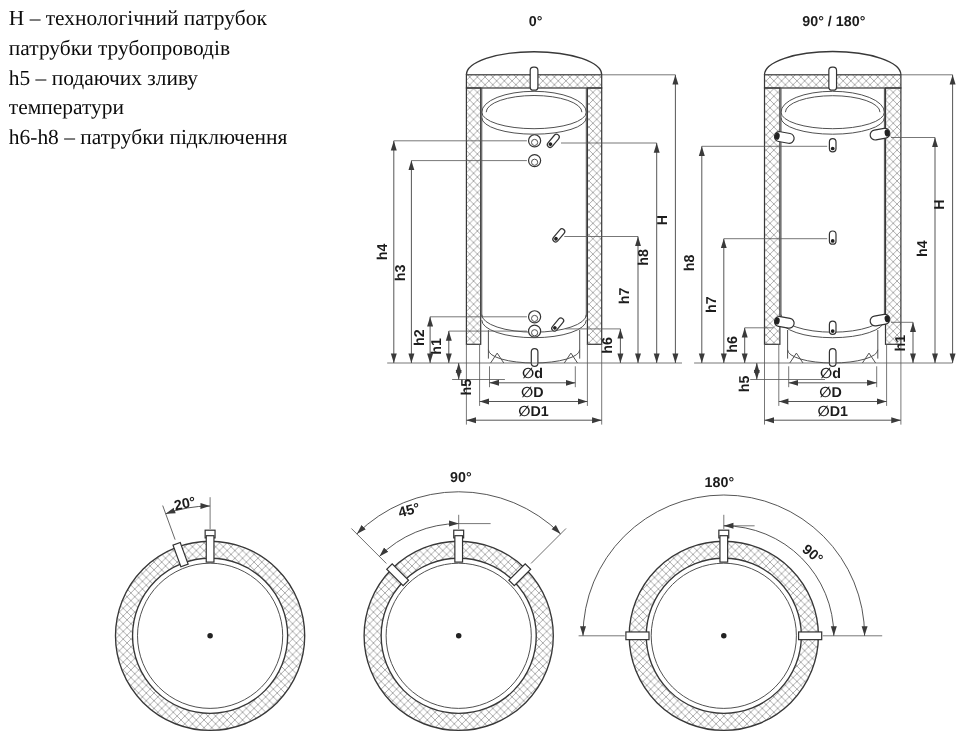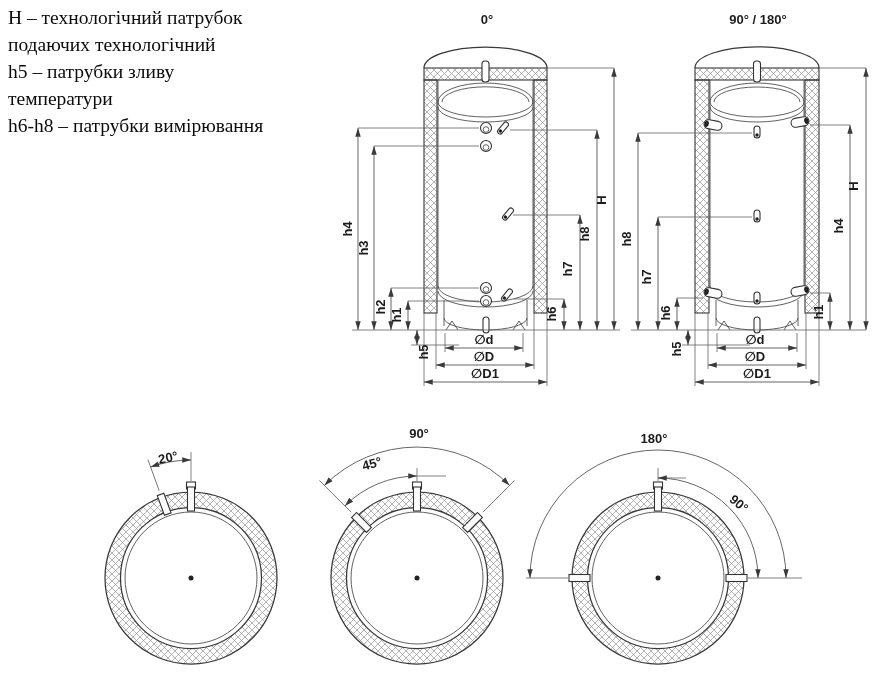--- a/index.html
+++ b/index.html
@@ -20,24 +20,24 @@
   .noz{stroke:#333;stroke-width:1.1;fill:#fff;}
   .dk{fill:#222;stroke:none;}
 </style>
 </head>
 <body>
 
 <div id="stage">
 
   <div id="legend">
     <div>Н – технологічний патрубок</div>
-    <div>подаючих технологічний</div>
-    <div>h5 – патрубки зливу</div>
+    <div>патрубки трубопроводів</div>
+    <div>h5 – подаючих зливу</div>
     <div>температури</div>
-    <div>h6-h8 – патрубки вимірювання</div>
+    <div>h6-h8 – патрубки підключення</div>
   </div>
 
   <svg width="887" height="683" viewBox="0 0 887 683">
     <defs>
       <pattern id="hx" width="7" height="7" patternUnits="userSpaceOnUse">
         <path d="M0,7 L7,0 M0,0 L7,7" stroke="#949494" stroke-width="0.7"></path>
       </pattern>
       <marker id="ar" markerUnits="userSpaceOnUse" markerWidth="9" markerHeight="7" viewBox="0 0 10 8" refX="10" refY="4" orient="auto-start-reverse">
         <path d="M0,0.9 L10,4 L0,7.1 Z" fill="#3a3a3a"></path>
       </marker>

